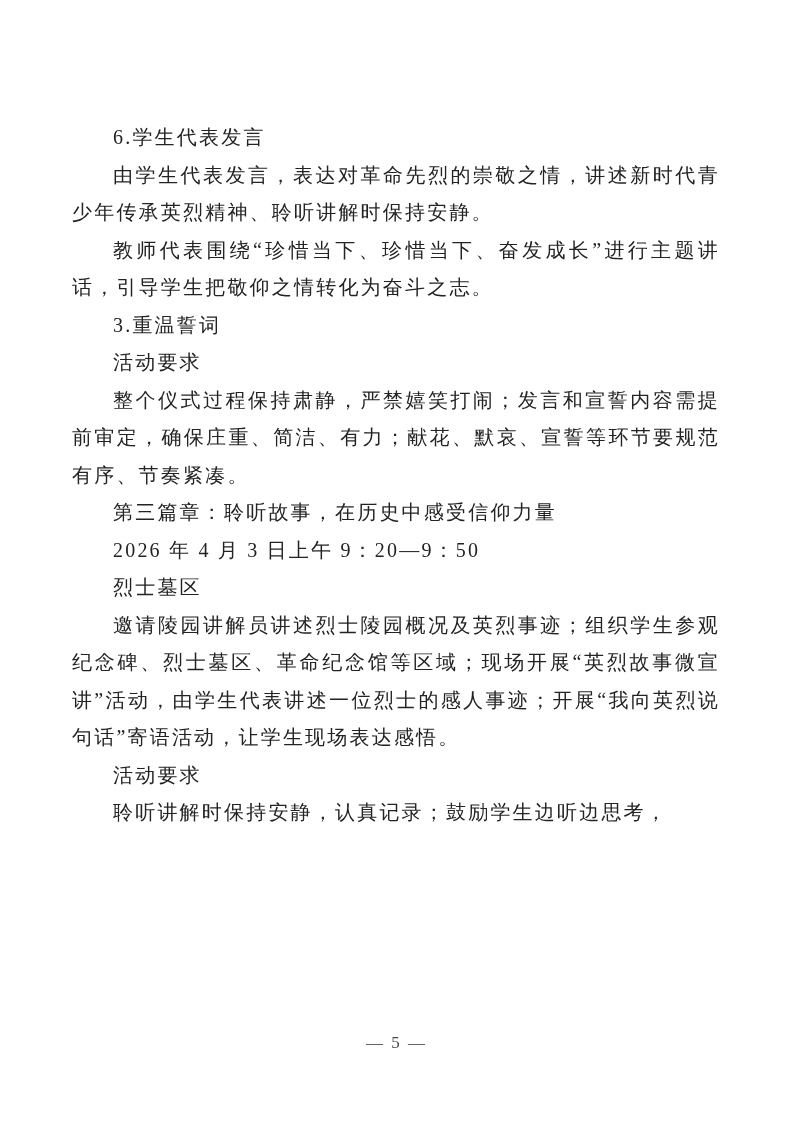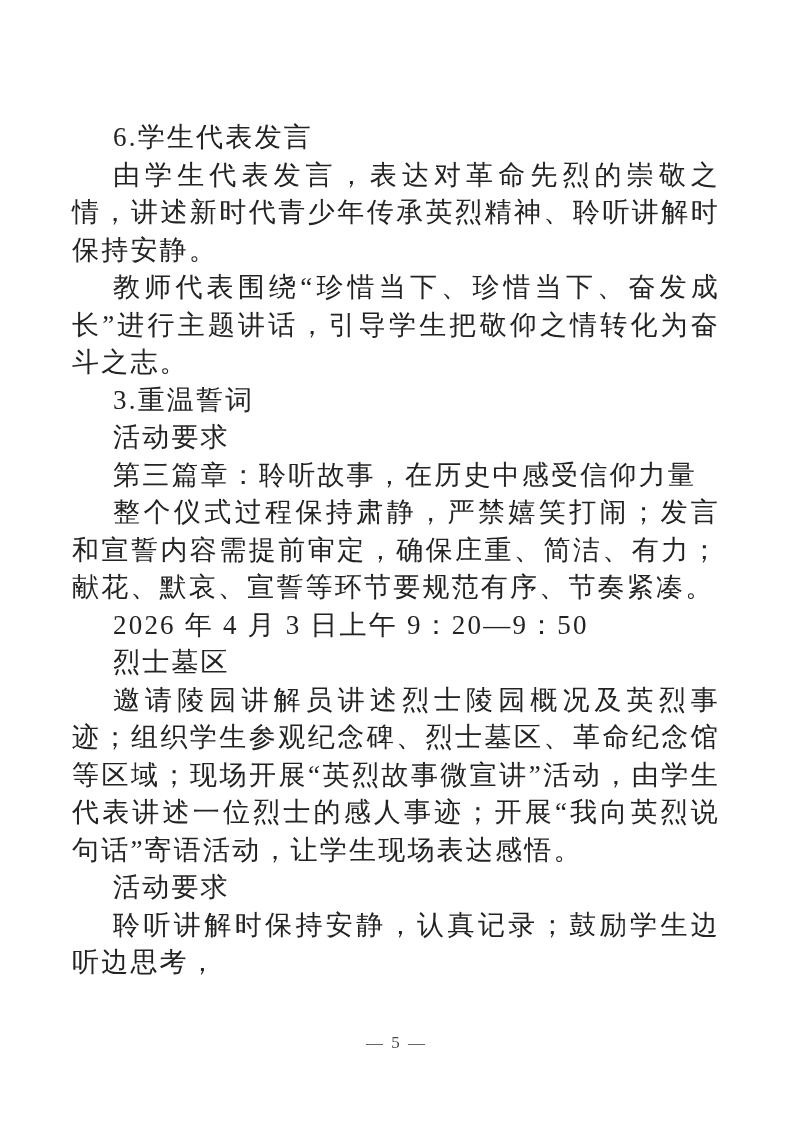--- a/index.html
+++ b/index.html
@@ -14,21 +14,21 @@
     background: #ffffff;
     overflow: hidden;
     font-family: "Liberation Serif", "DejaVu Serif", serif;
   }
   .content {
     position: absolute;
     left: 72px;
     top: 119px;
     width: 648px;
     color: #232323;
-    font-size: 27px;
+    font-size: 20px;
     line-height: 37.5px;
     letter-spacing: 2.2px;
     text-align: justify;
     text-justify: inter-character;
   }
   .content p {
     margin: 0;
     padding: 0;
     text-indent: 41px;
     word-break: break-all;
@@ -50,22 +50,22 @@
 <body>
 
 <div class="page">
 
   <div class="content">
     <p>6.学生代表发言</p>
     <p>由学生代表发言，表达对革命先烈的崇敬之情，讲述新时代青少年传承英烈精神、聆听讲解时保持安静。</p>
     <p>教师代表围绕“珍惜当下、珍惜当下、奋发成长”进行主题讲话，引导学生把敬仰之情转化为奋斗之志。</p>
     <p>3.重温誓词</p>
     <p>活动要求</p>
+    <p>整个仪式过程保持肃静，严禁嬉笑打闹；发言和宣誓内容需提前审定，确保庄重、简洁、有力；献花、默哀、宣誓等环节要规范有序、节奏紧凑。</p>
     <p>第三篇章：聆听故事，在历史中感受信仰力量</p>
-    <p>整个仪式过程保持肃静，严禁嬉笑打闹；发言和宣誓内容需提前审定，确保庄重、简洁、有力；献花、默哀、宣誓等环节要规范有序、节奏紧凑。</p>
     <p>2026 年 4 月 3 日上午 9：20—9：50</p>
     <p>烈士墓区</p>
     <p>邀请陵园讲解员讲述烈士陵园概况及英烈事迹；组织学生参观纪念碑、烈士墓区、革命纪念馆等区域；现场开展“英烈故事微宣讲”活动，由学生代表讲述一位烈士的感人事迹；开展“我向英烈说句话”寄语活动，让学生现场表达感悟。</p>
     <p>活动要求</p>
     <p>聆听讲解时保持安静，认真记录；鼓励学生边听边思考，</p>
   </div>
 
   <div class="footer">— 5 —</div>
 
 </div>

